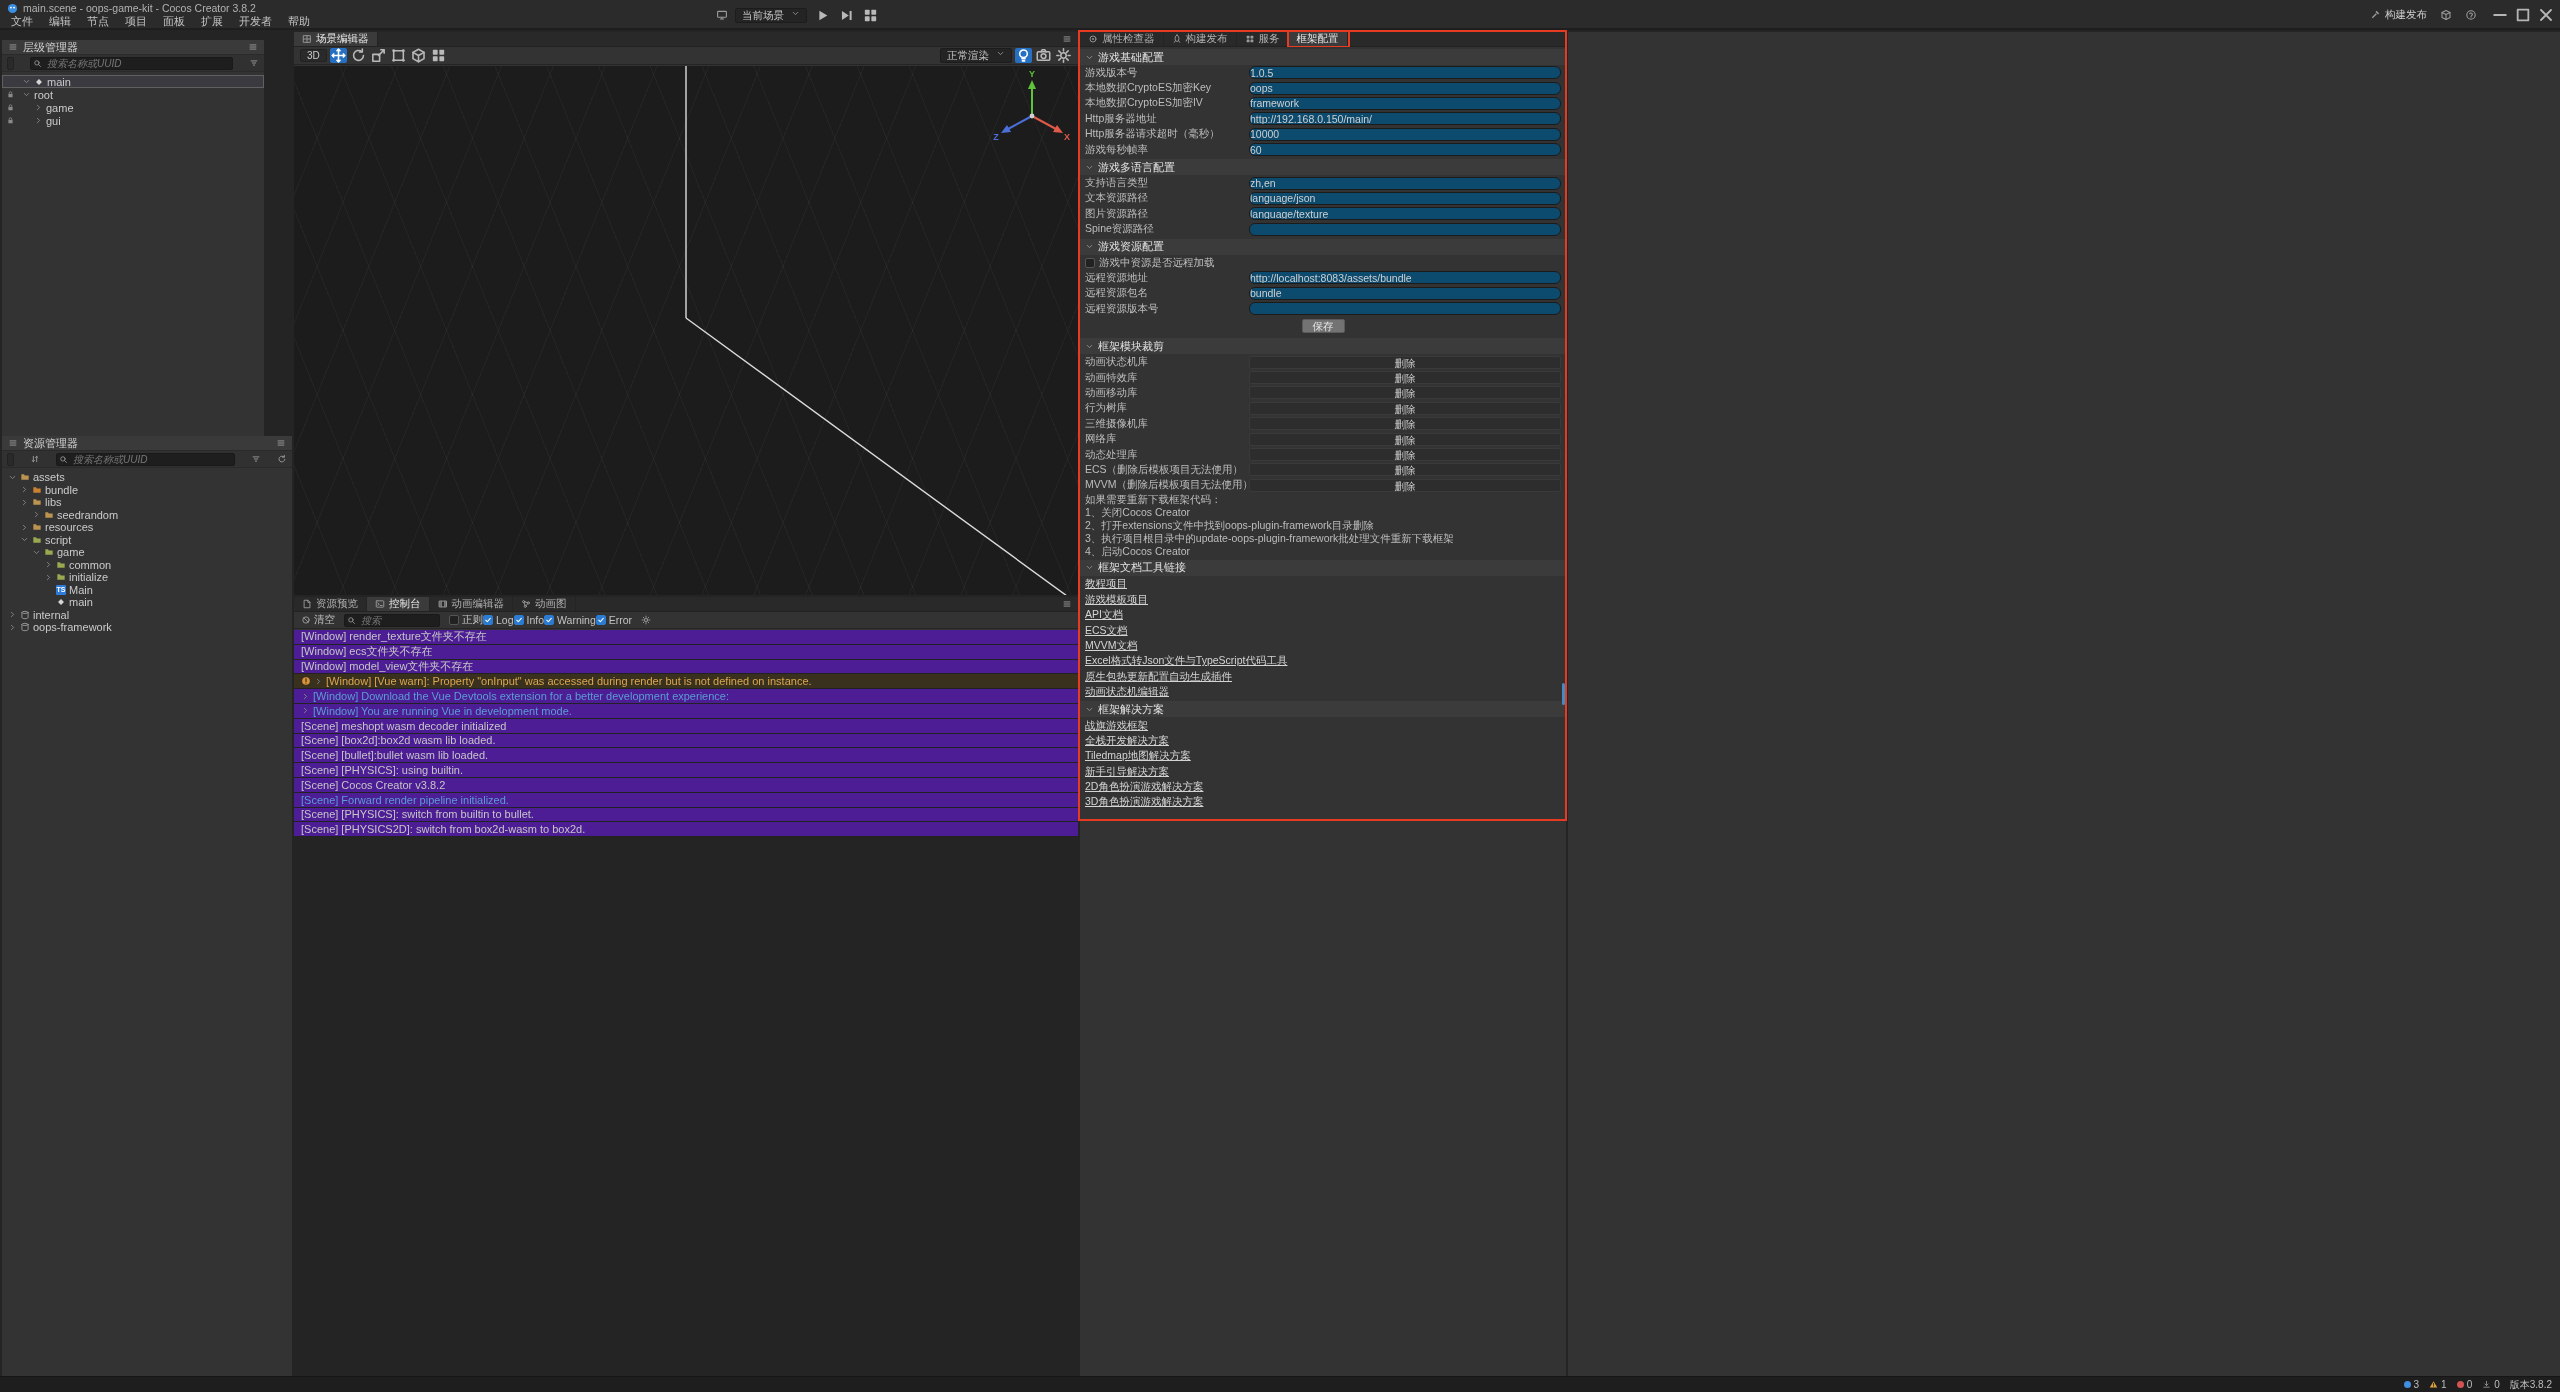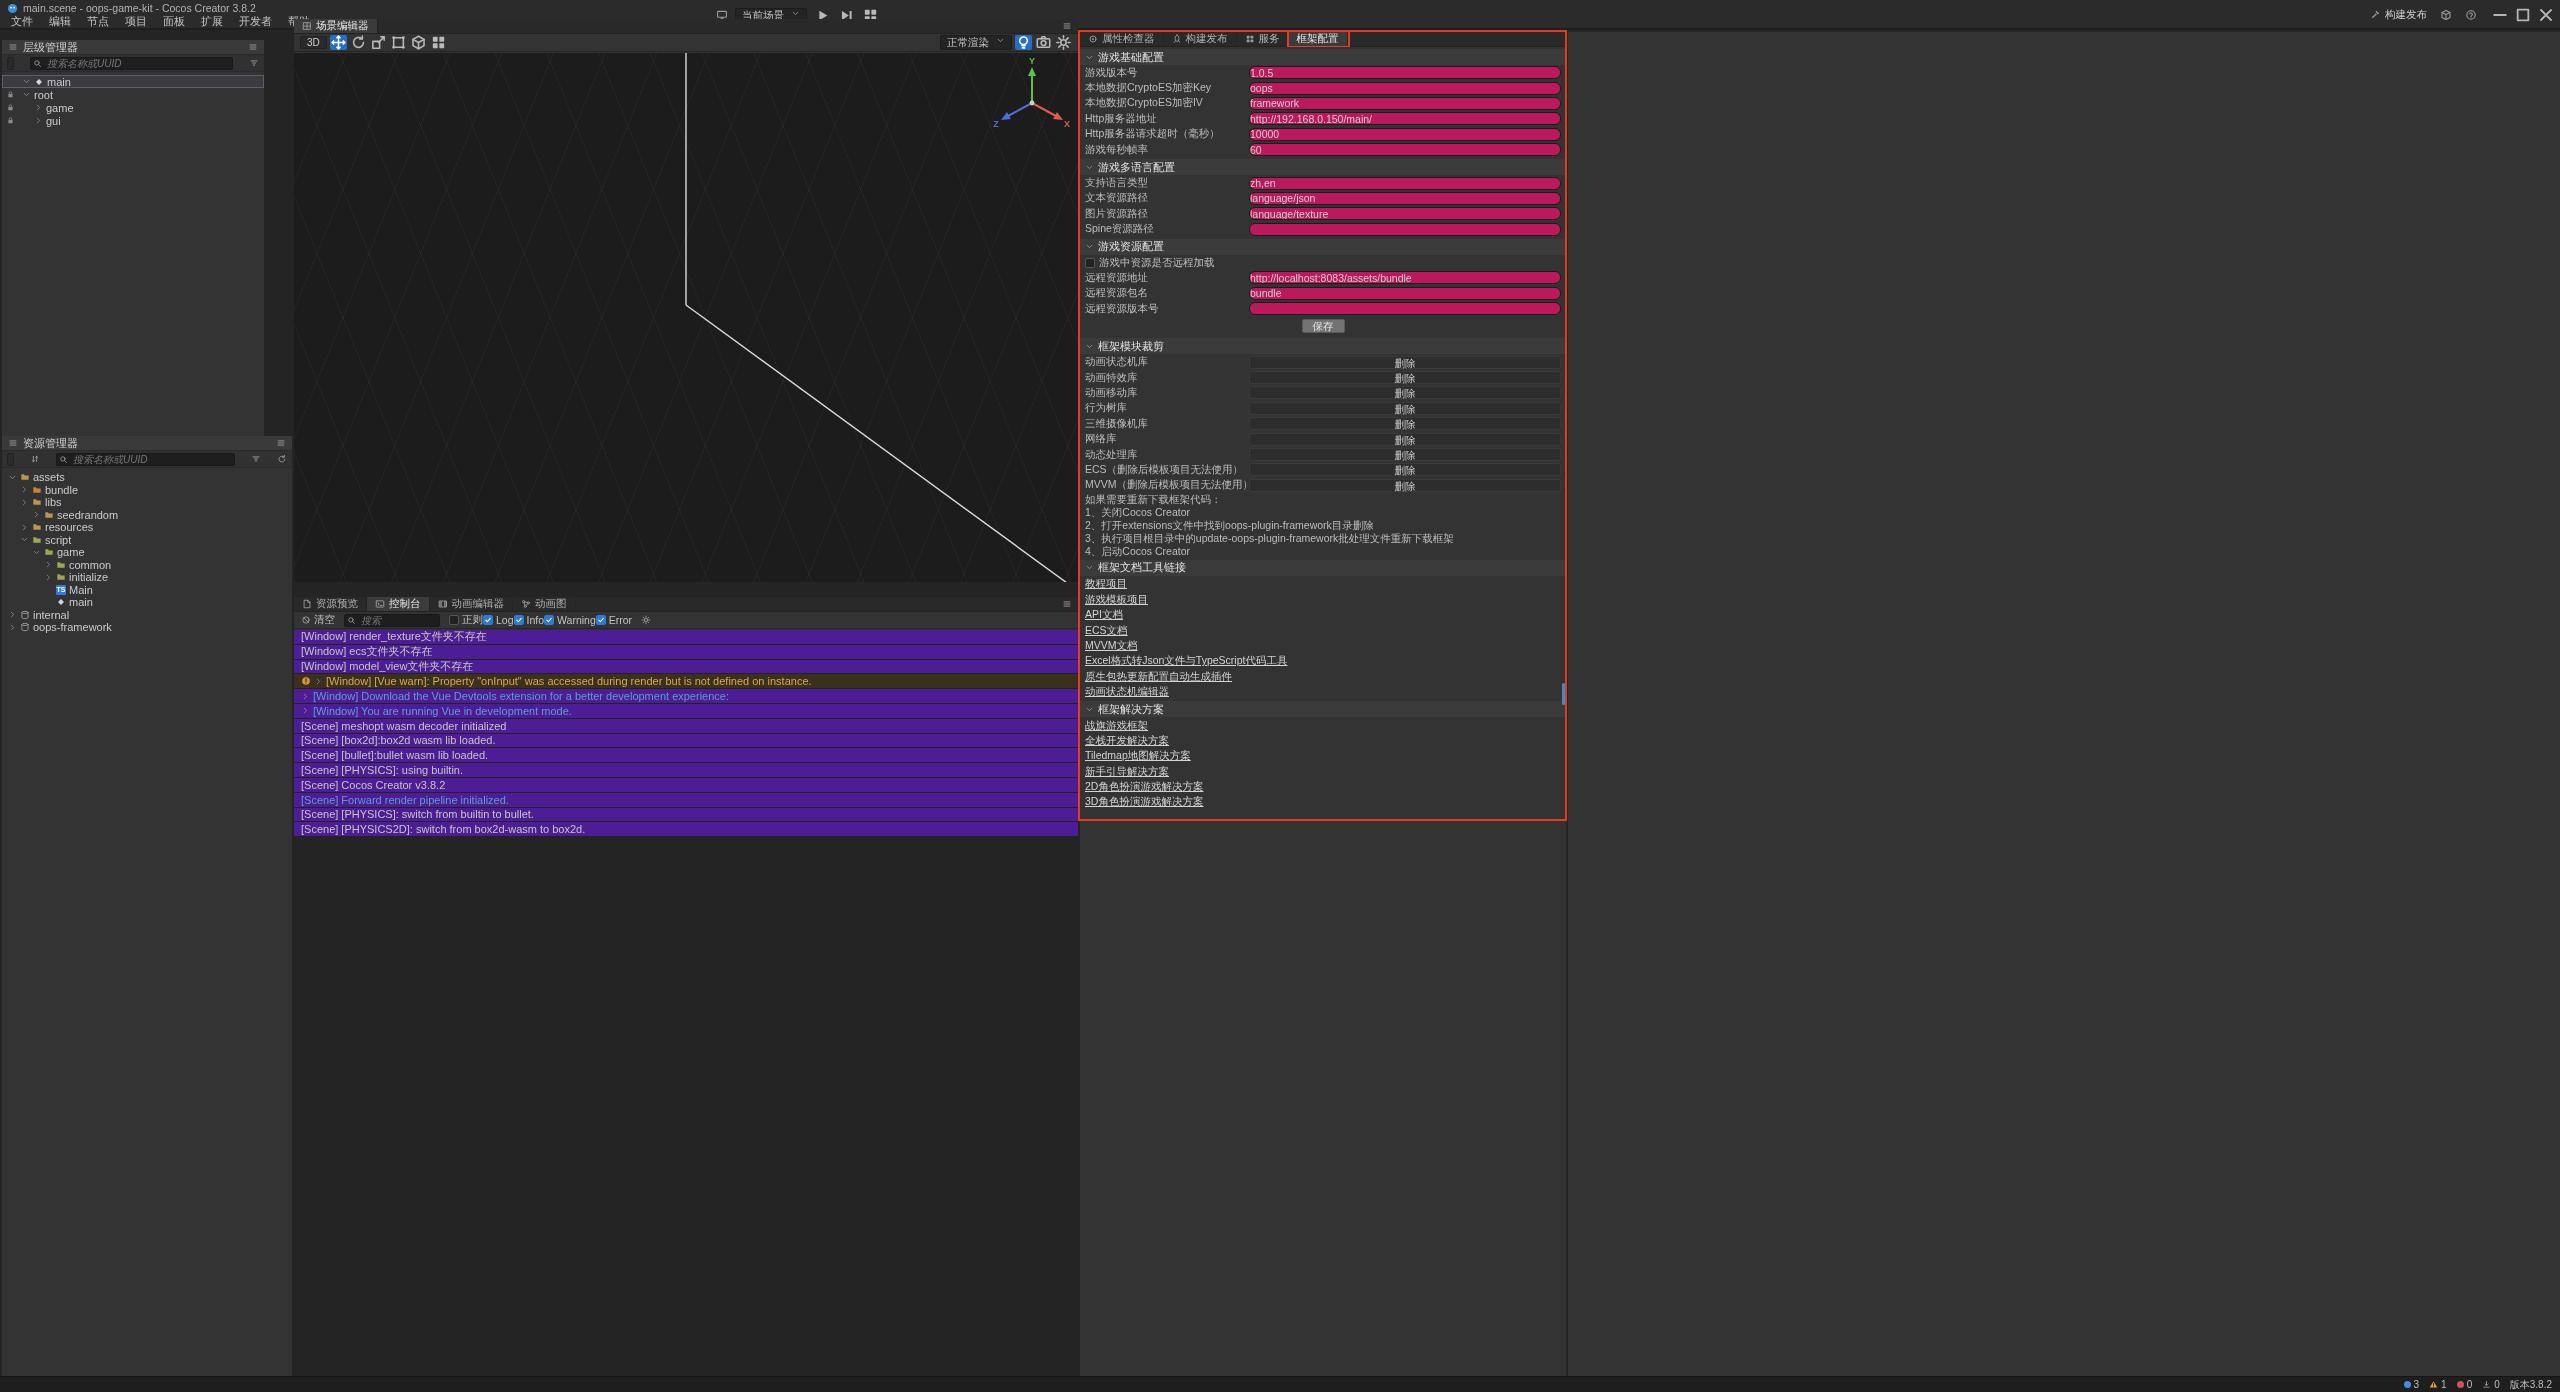--- a/index.html
+++ b/index.html
@@ -75,21 +75,21 @@
 .log-row{display:flex;align-items:center;height:14.8px;padding-left:7px;gap:3px;background:#4c1d95;border-bottom:1px solid #222;font-size:11px;color:#c6c6c6;white-space:nowrap}
 .log-row.warn{background:#39301d;color:#dba84f}
 .log-row.info{color:#5c9cd4}
 .log-exp{color:#8f8f8f}
 
 .inspector-content{position:absolute;left:0;top:15px;right:0;bottom:0;background:#333;overflow:hidden}
 .section-head{height:16px;margin-top:2px;background:#3b3b3b;display:flex;align-items:center;gap:4px;padding:0 5px;font-size:11px;color:#e2e2e2}
 .sec-arrow{color:#9a9a9a}
 .form-row{height:15.4px;display:flex;align-items:center;padding:0 5px}
 .form-label{width:164px;flex:none;font-size:10.5px;color:#bdbdbd;white-space:nowrap;overflow:hidden}
-.field-input{flex:1;min-width:0;height:13px;background:#be185d;border:1px solid #1b1b1b;border-radius:6px;color:#cfcfcf;font-size:10.5px;padding:0 0;outline:none;font-family:inherit}
+.field-input{flex:1;min-width:0;height:13px;background:#0c4a6e;border:1px solid #1b1b1b;border-radius:6px;color:#cfcfcf;font-size:10.5px;padding:0 0;outline:none;font-family:inherit}
 .delete-btn{flex:1;height:13px;background:#2d2d2d;border:1px solid #3a3a3a;border-radius:2px;color:#c9c9c9;font-size:10.5px;font-family:Liberation Serif, serif;cursor:default}
 .check-row .form-label{width:auto;margin-left:4px}
 .save-row{height:20px;display:flex;align-items:center;justify-content:center}
 .save-btn{height:14px;padding:0 10px;background:#737373;border:1px solid #5a5a5a;border-radius:2px;color:#e6e6e6;font-size:10.5px;font-family:inherit;cursor:default}
 .note-line{height:13px;line-height:13px;padding-left:5px;font-size:10.5px;color:#bdbdbd;white-space:nowrap;overflow:hidden}
 .link-row{height:15.4px;display:flex;align-items:flex-end;padding-left:5px}
 .doc-link{font-size:10.5px;color:#d4d4d4;text-decoration:underline;cursor:pointer;white-space:nowrap}
 .scroll-thumb{position:absolute;right:1px;top:651px;width:3px;height:22px;background:#3f8cc9;border-radius:2px}
 .empty-dock{position:absolute;background:#333}
 
@@ -532,21 +532,21 @@
             <svg viewBox="0 0 12 12" fill="none" stroke="currentColor" stroke-width="1.1" stroke-linecap="round" stroke-linejoin="round">
               <ellipse cx="6" cy="2.9" rx="3.7" ry="1.3"></ellipse>
               <path d="M2.3 2.9v6.2c0 .7 1.6 1.3 3.7 1.3s3.7-.6 3.7-1.3V2.9"></path>
             </svg>
           </span>
           <span class="tree-label">oops-framework</span>
         </div>
       </div>
   </div>
 
-  <div class="panel" style="left:294px;top:19px;width:784px;height:563px">
+  <div class="panel" style="left:294px;top:32px;width:784px;height:563px">
     <div class="tabbar">
       <div class="tab active">
         <span class="icon i10" id="ic-sct">
             <svg viewBox="0 0 12 12" fill="none" stroke="currentColor" stroke-width="1.1" stroke-linecap="round" stroke-linejoin="round">
               <rect x="2" y="2" width="8" height="8"></rect>
               <path d="M2 6h8M6 2v8"></path>
             </svg>
           </span>
         <span>场景编辑器</span>
       </div>

